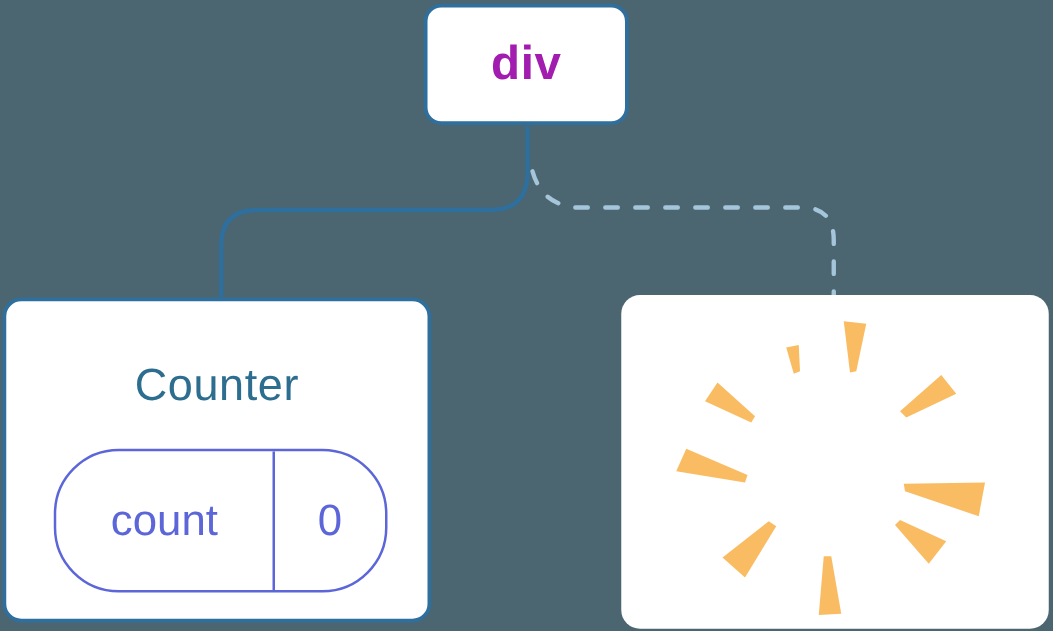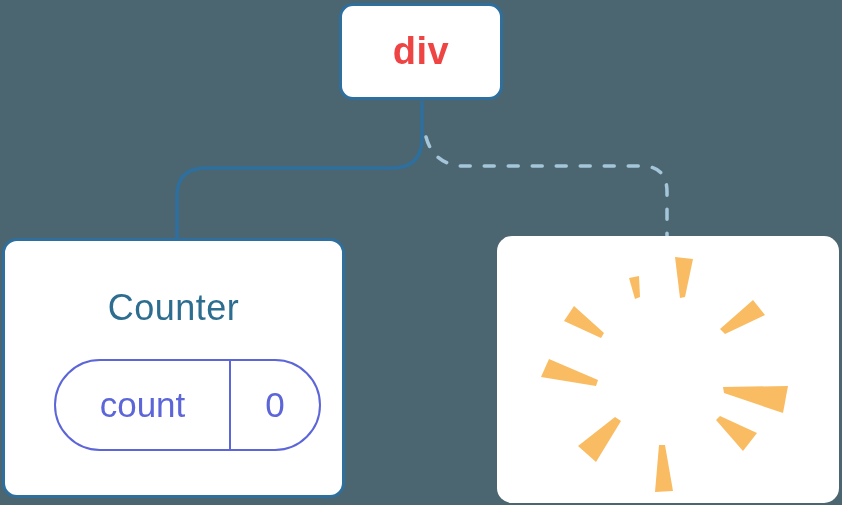--- a/index.html
+++ b/index.html
@@ -23,21 +23,21 @@
     position: absolute;
     left: 339px; top: 3px;
     width: 164px; height: 97px;
     background: #ffffff;
     border: 3px solid #2e6f9e;
     border-radius: 14px;
     box-sizing: border-box;
     display: flex; align-items: center; justify-content: center;
   }
   .node-root .label {
-    color: #ef4444;
+    color: #a21caf;
     font-size: 38px;
     font-weight: 600;
     letter-spacing: 0.5px;
   }
   .card {
     position: absolute;
     background: #ffffff;
     border-radius: 15px;
     box-sizing: border-box;
   }
@@ -49,22 +49,22 @@
   .counter-title {
     margin-top: 46px;
     text-align: center;
     color: #2d6e90;
     font-size: 36px;
     font-weight: 400;
     letter-spacing: 0.5px;
   }
   .state-pill {
     position: absolute;
-    left: 49px; top: 118px;
-    width: 267px; height: 92px;
+    left: 38px; top: 118px;
+    width: 267px; height: 115px;
     border: 2.5px solid #5c66d8;
     border-radius: 52px;
     box-sizing: border-box;
     display: flex;
     overflow: hidden;
   }
   .pill-key-cell {
     flex: 0 0 173px;
     border-right: 2.5px solid #5c66d8;
     display: flex; align-items: center; justify-content: center;

